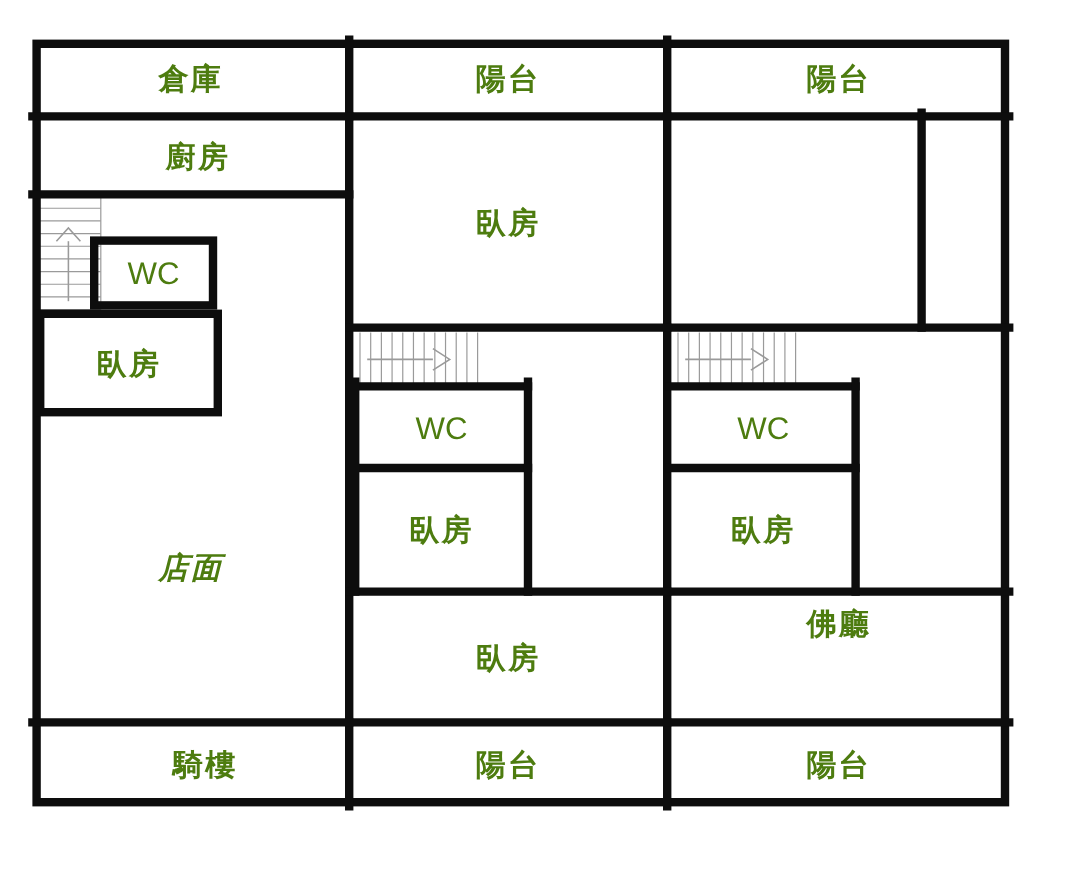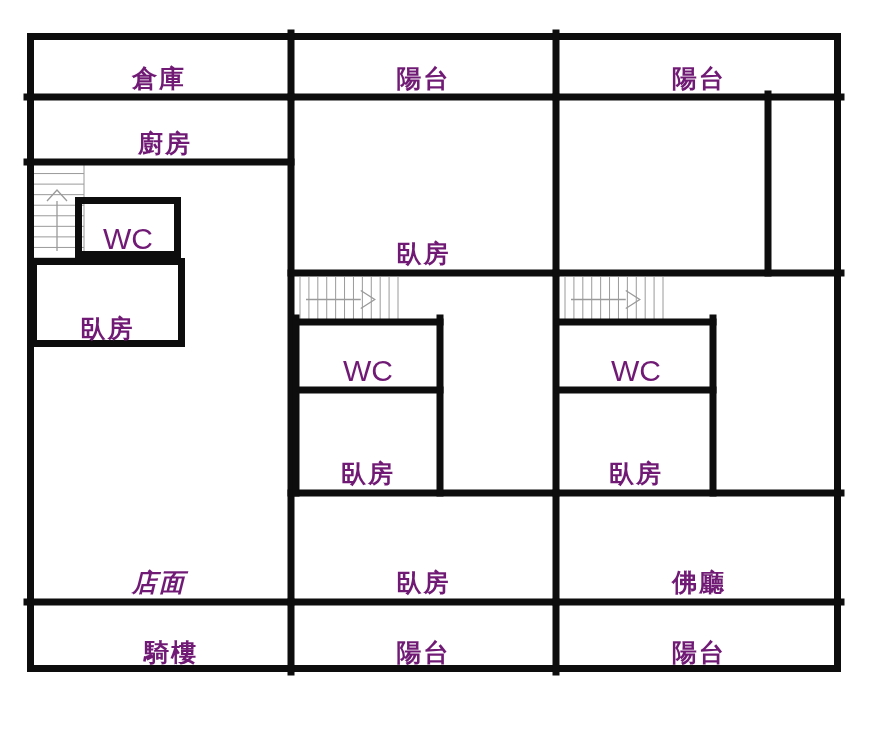--- a/index.html
+++ b/index.html
@@ -22,36 +22,36 @@
     position: absolute;
     left: 0;
     top: 0;
     width: 889px;
     height: 730px;
     display: block;
   }
   .room-label {
     position: absolute;
     display: flex;
-    align-items: flex-end;
+    align-items: center;
     justify-content: center;
-    color: #701a75;
+    color: #4d7c0f;
     text-align: center;
     white-space: nowrap;
     pointer-events: none;
   }
   .label-cjk {
     font-family: "DejaVu Sans", "Liberation Sans", sans-serif;
     font-size: 25px;
     font-weight: 700;
     letter-spacing: 2px;
   }
   .label-latin {
     font-family: "Liberation Sans", "DejaVu Sans", sans-serif;
-    font-size: 30px;
+    font-size: 26px;
     font-weight: 400;
     letter-spacing: 0px;
   }
 </style>
 </head>
 <body>
 
 <div id="plan-root">
 
   <svg class="plan-svg" id="plan-svg" viewBox="0 0 889 730" xmlns="http://www.w3.org/2000/svg">
@@ -178,21 +178,21 @@
       </div>
       <div class="room-label label-cjk" style="left: 771px; top: 100px; width: 67px; height: 170px;">
         <span></span>
       </div>
       <div class="room-label label-latin" style="left: 562px; top: 326px; width: 148px; height: 62px;">
         <span>WC</span>
       </div>
       <div class="room-label label-cjk" style="left: 562px; top: 392px; width: 148px; height: 98px;">
         <span>臥房</span>
       </div>
-      <div class="room-label label-cjk" style="left: 560px; top: 501px; width: 278px; height: 98px;">
+      <div class="room-label label-cjk" style="left: 560px; top: 470px; width: 278px; height: 98px;">
         <span>佛廳</span>
       </div>
       <div class="room-label label-cjk" style="left: 560px; top: 606px; width: 278px; height: 63px;">
         <span>陽台</span>
       </div>
     </div>
 
 </div>
 
 </body></html>

